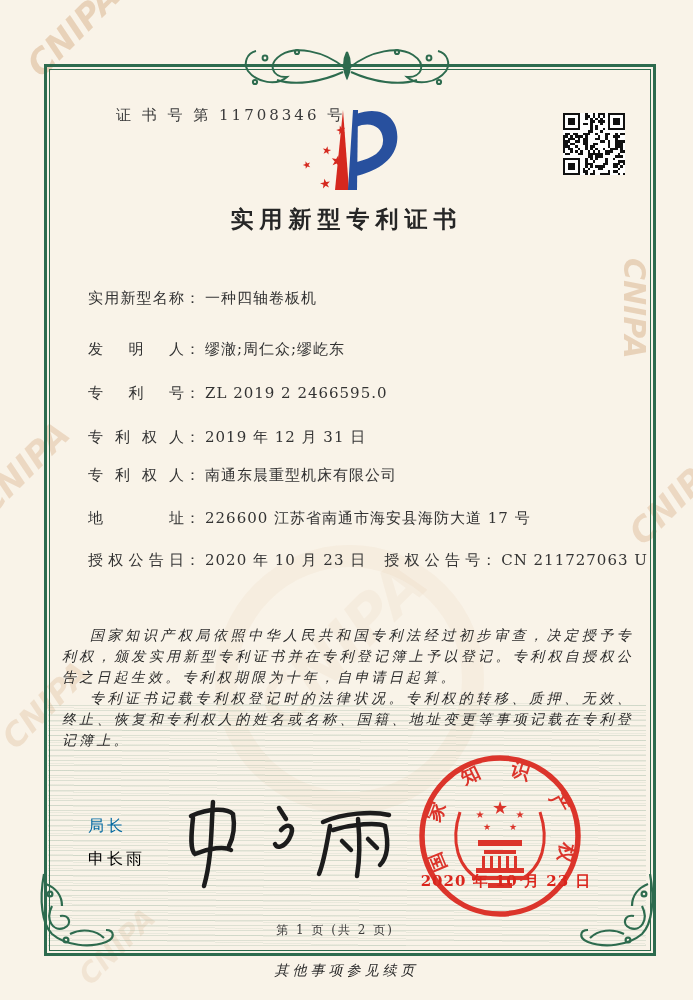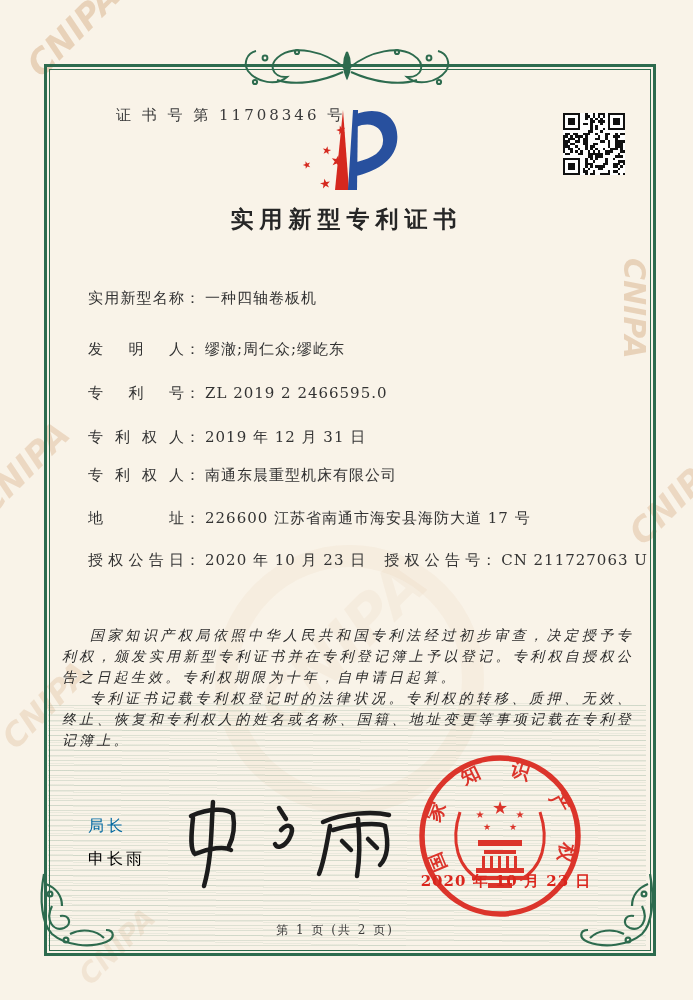--- a/index.html
+++ b/index.html
@@ -439,14 +439,15 @@
       <rect x="92" y="106" width="3" height="12"></rect>
       <rect x="100" y="106" width="3" height="12"></rect>
       <rect x="62" y="118" width="48" height="5"></rect>
       <rect x="58" y="126" width="56" height="4"></rect>
       <rect x="74" y="133" width="24" height="5"></rect>
     </g>
   </svg>
   <div class="seal-date">2020 年 10 月 23 日</div>
 
   <div class="page-num">第 1 页 (共 2 页)</div>
+  <div class="footer-note">其他事项参见续页</div>
 
 </div>
 
 </body></html>

